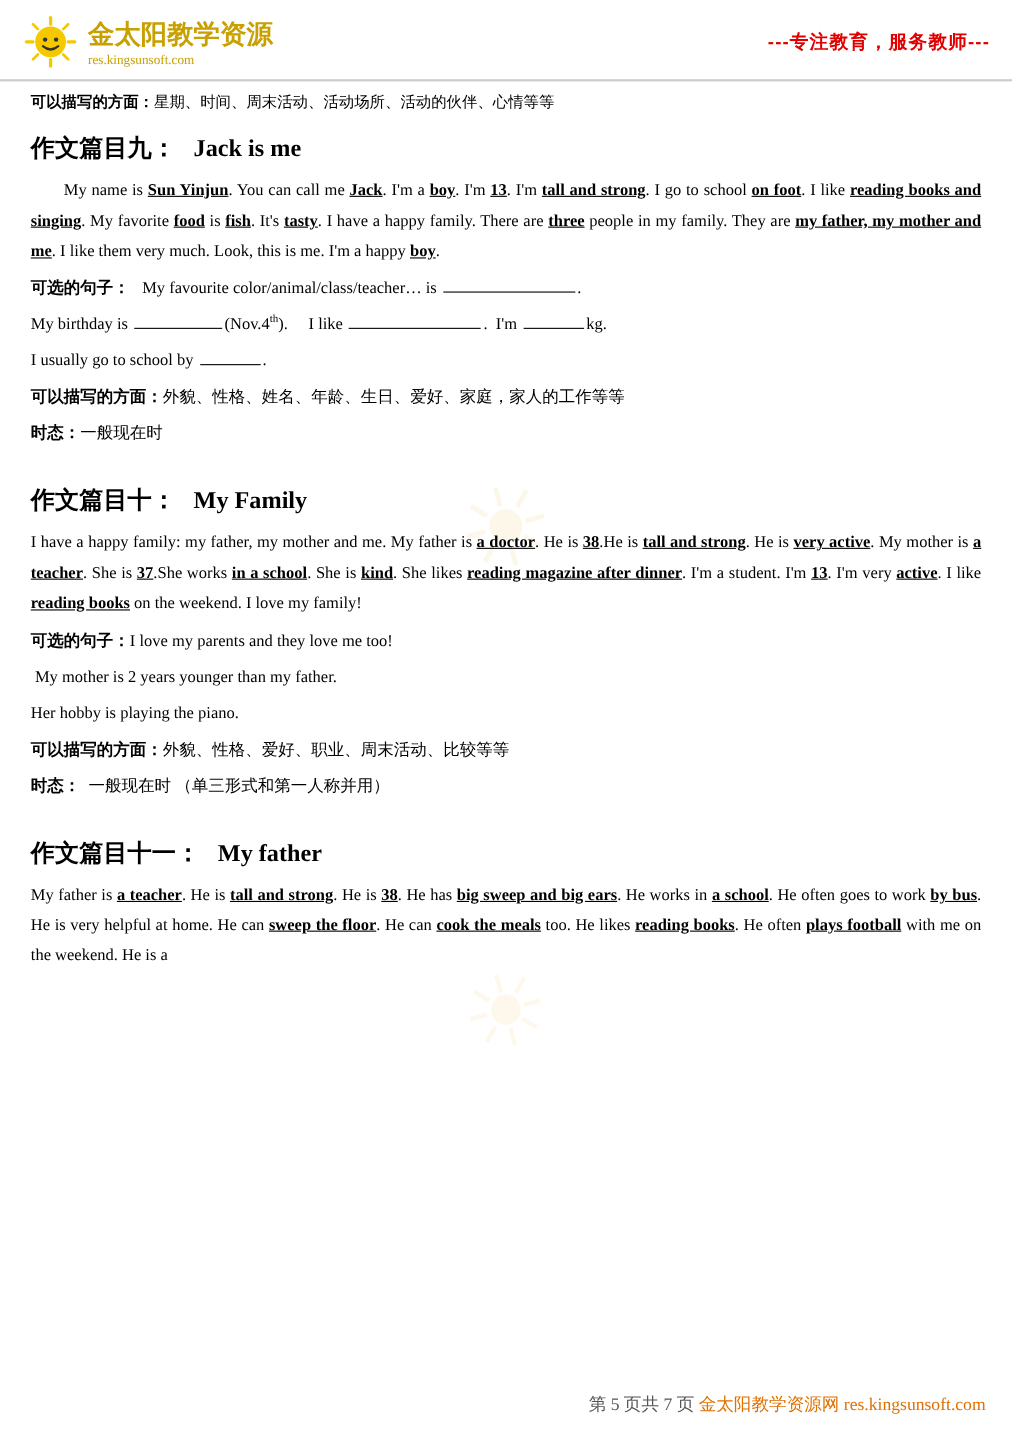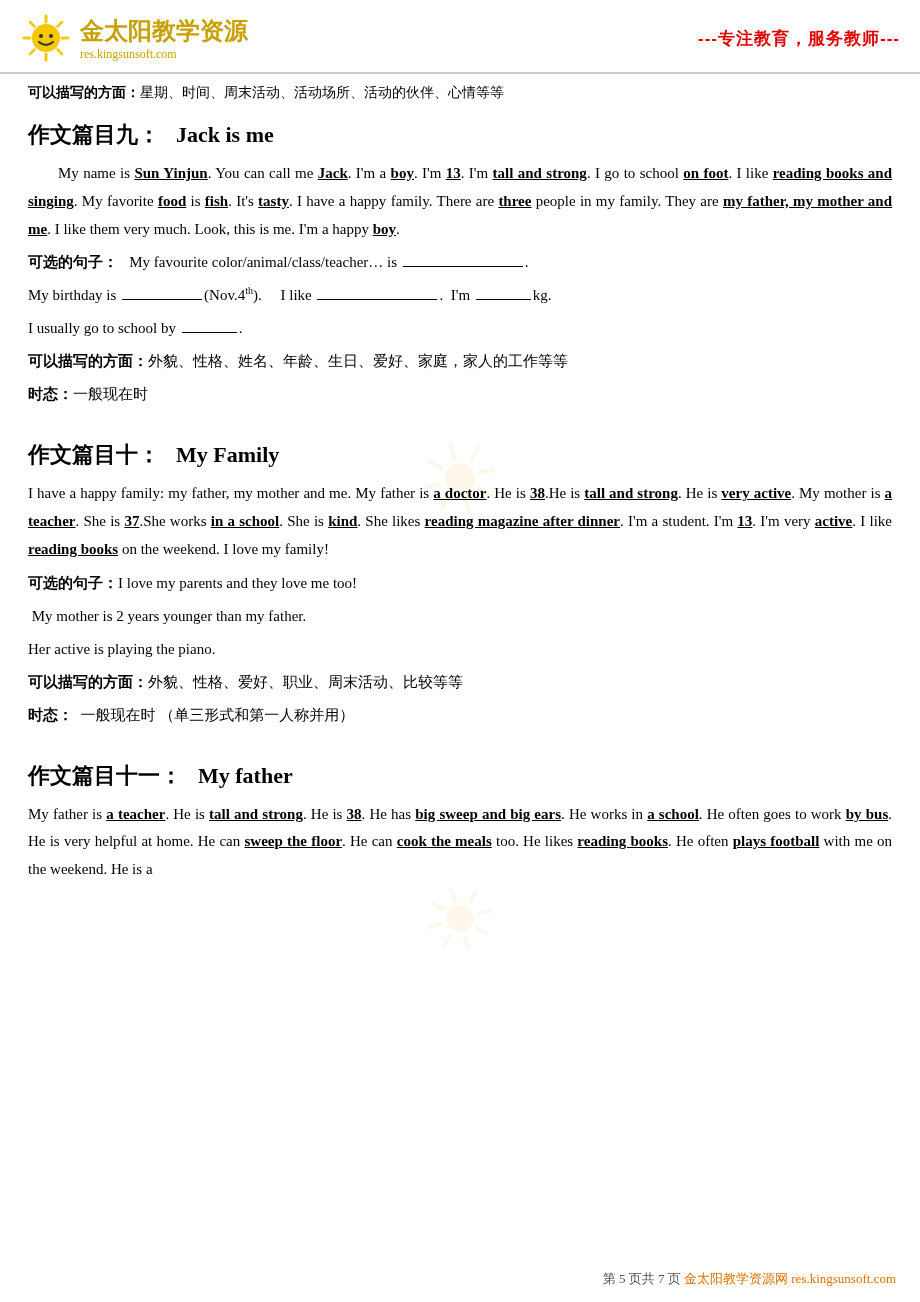--- a/index.html
+++ b/index.html
@@ -183,21 +183,21 @@
     .content-wrap {
       position: relative;
       z-index: 1;
     }
 
     
     .footer {
       position: absolute;
       bottom: 14px;
       right: 24px;
-      font-size: 13px;
+      font-size: 16px;
       color: #555;
       font-family: "SimSun", serif;
     }
     .footer span.brand {
       color: #e07000;
     }
 
     sup {
       font-size: 10px;
     }
@@ -290,21 +290,21 @@
       I have a happy family: my father, my mother and me. My father is <u>a doctor</u>. He is <u>38</u>.He is <u>tall and strong</u>. He is <u>very active</u>. My mother is <u>a teacher</u>. She is <u>37</u>.She works <u>in a school</u>. She is <u>kind</u>. She likes <u>reading magazine after dinner</u>. I'm a student. I'm <u>13</u>. I'm very <u>active</u>. I like <u>reading books</u> on the weekend. I love my family!
     </p>
 
     <div class="annotation">
       <strong>可选的句子：</strong><span>I love my parents and they love me too!</span>
     </div>
     <div class="annotation">
       &nbsp;<span>My mother is 2 years younger than my father.</span>
     </div>
     <div class="annotation">
-      <span>Her active is playing the piano.</span>
+      <span>Her hobby is playing the piano.</span>
     </div>
 
     <div class="annotation">
       <strong>可以描写的方面：</strong><span>外貌、性格、爱好、职业、周末活动、比较等等</span>
     </div>
 
     <div class="annotation">
       <strong>时态：</strong>&nbsp;&nbsp;<span>一般现在时  （单三形式和第一人称并用）</span>
     </div>
   </div>

